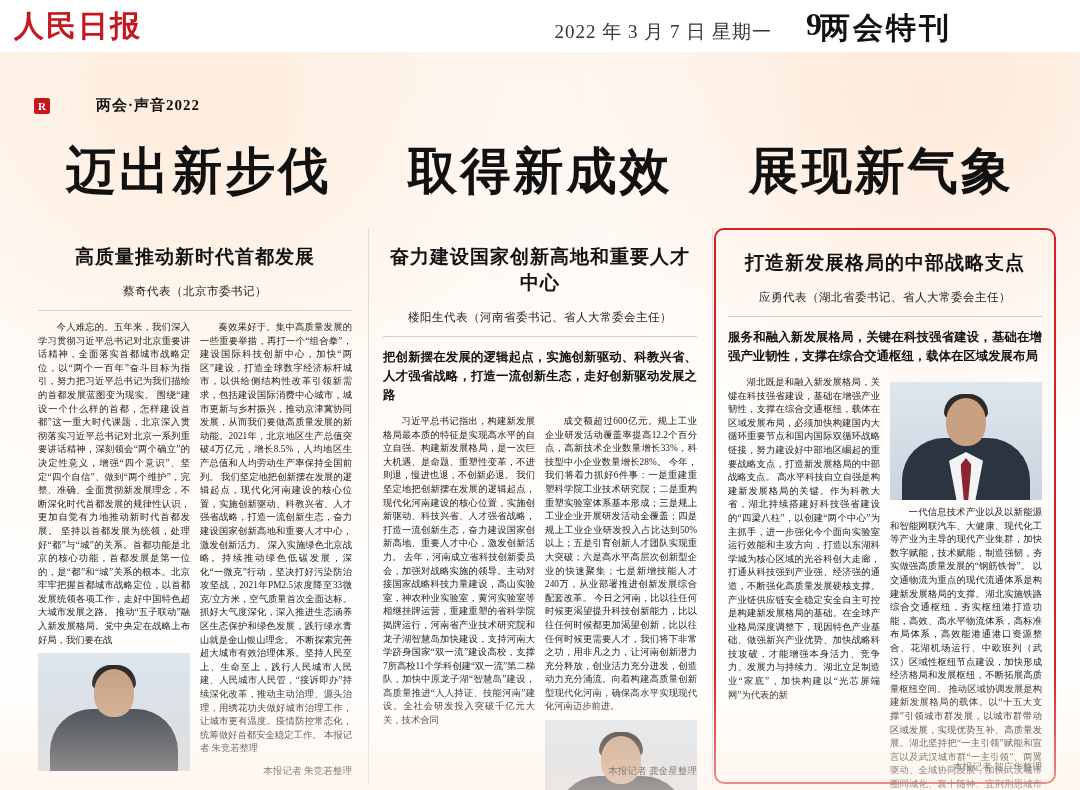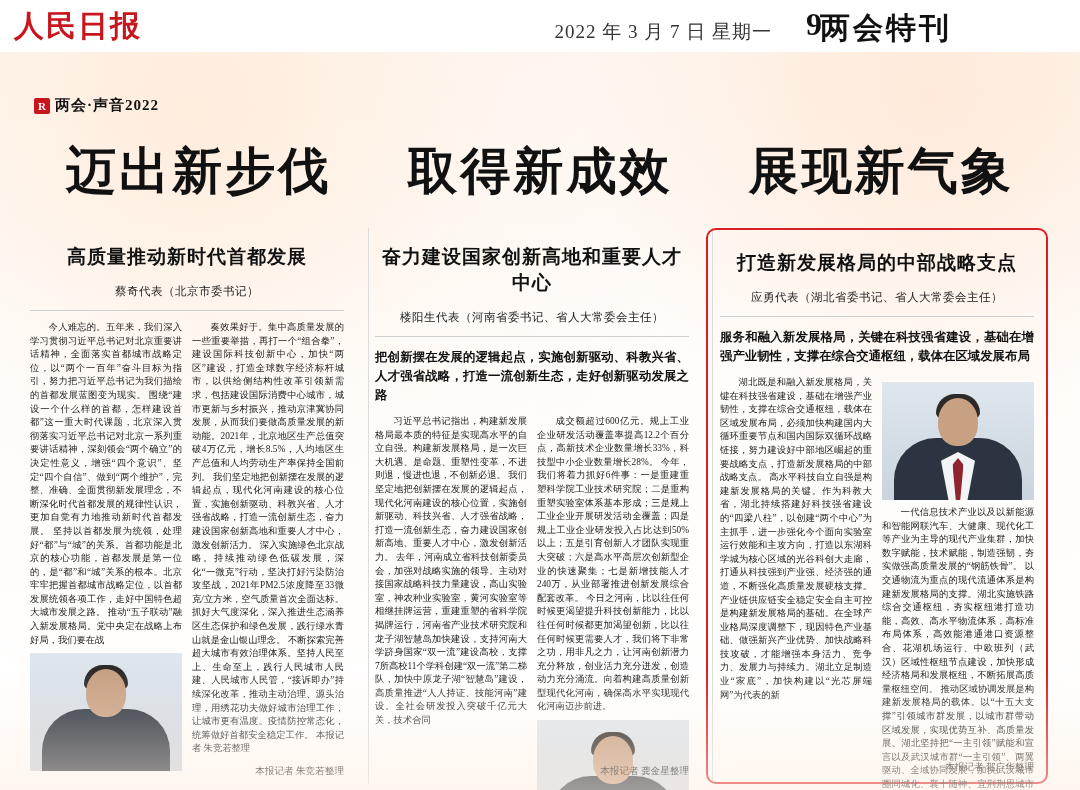--- a/index.html
+++ b/index.html
@@ -104,20 +104,21 @@
     line-height: 16px;
     text-align: center;
     font-weight: bold;
     border-radius: 2px;
   }
   .kicker-text {
     font-size: 15px;
     font-weight: bold;
     color: #111111;
     letter-spacing: 1px;
+    margin-left: 41px;
   }
 
   
   .headline-row {
     position: absolute;
     left: 28px;
     top: 82px;
     width: 1024px;
     height: 74px;
     display: flex;
@@ -129,21 +130,21 @@
     font-weight: bold;
     color: #111111;
     letter-spacing: 3px;
     line-height: 74px;
     font-family: "Liberation Sans", "DejaVu Sans", sans-serif;
   }
 
   
   .cols {
     position: absolute;
-    left: 16px;
+    left: 24px;
     top: 176px;
     width: 1032px;
     height: 556px;
     display: flex;
     gap: 3px;
     justify-content: center;
   }
   .col {
     width: 344px;
     position: relative;

